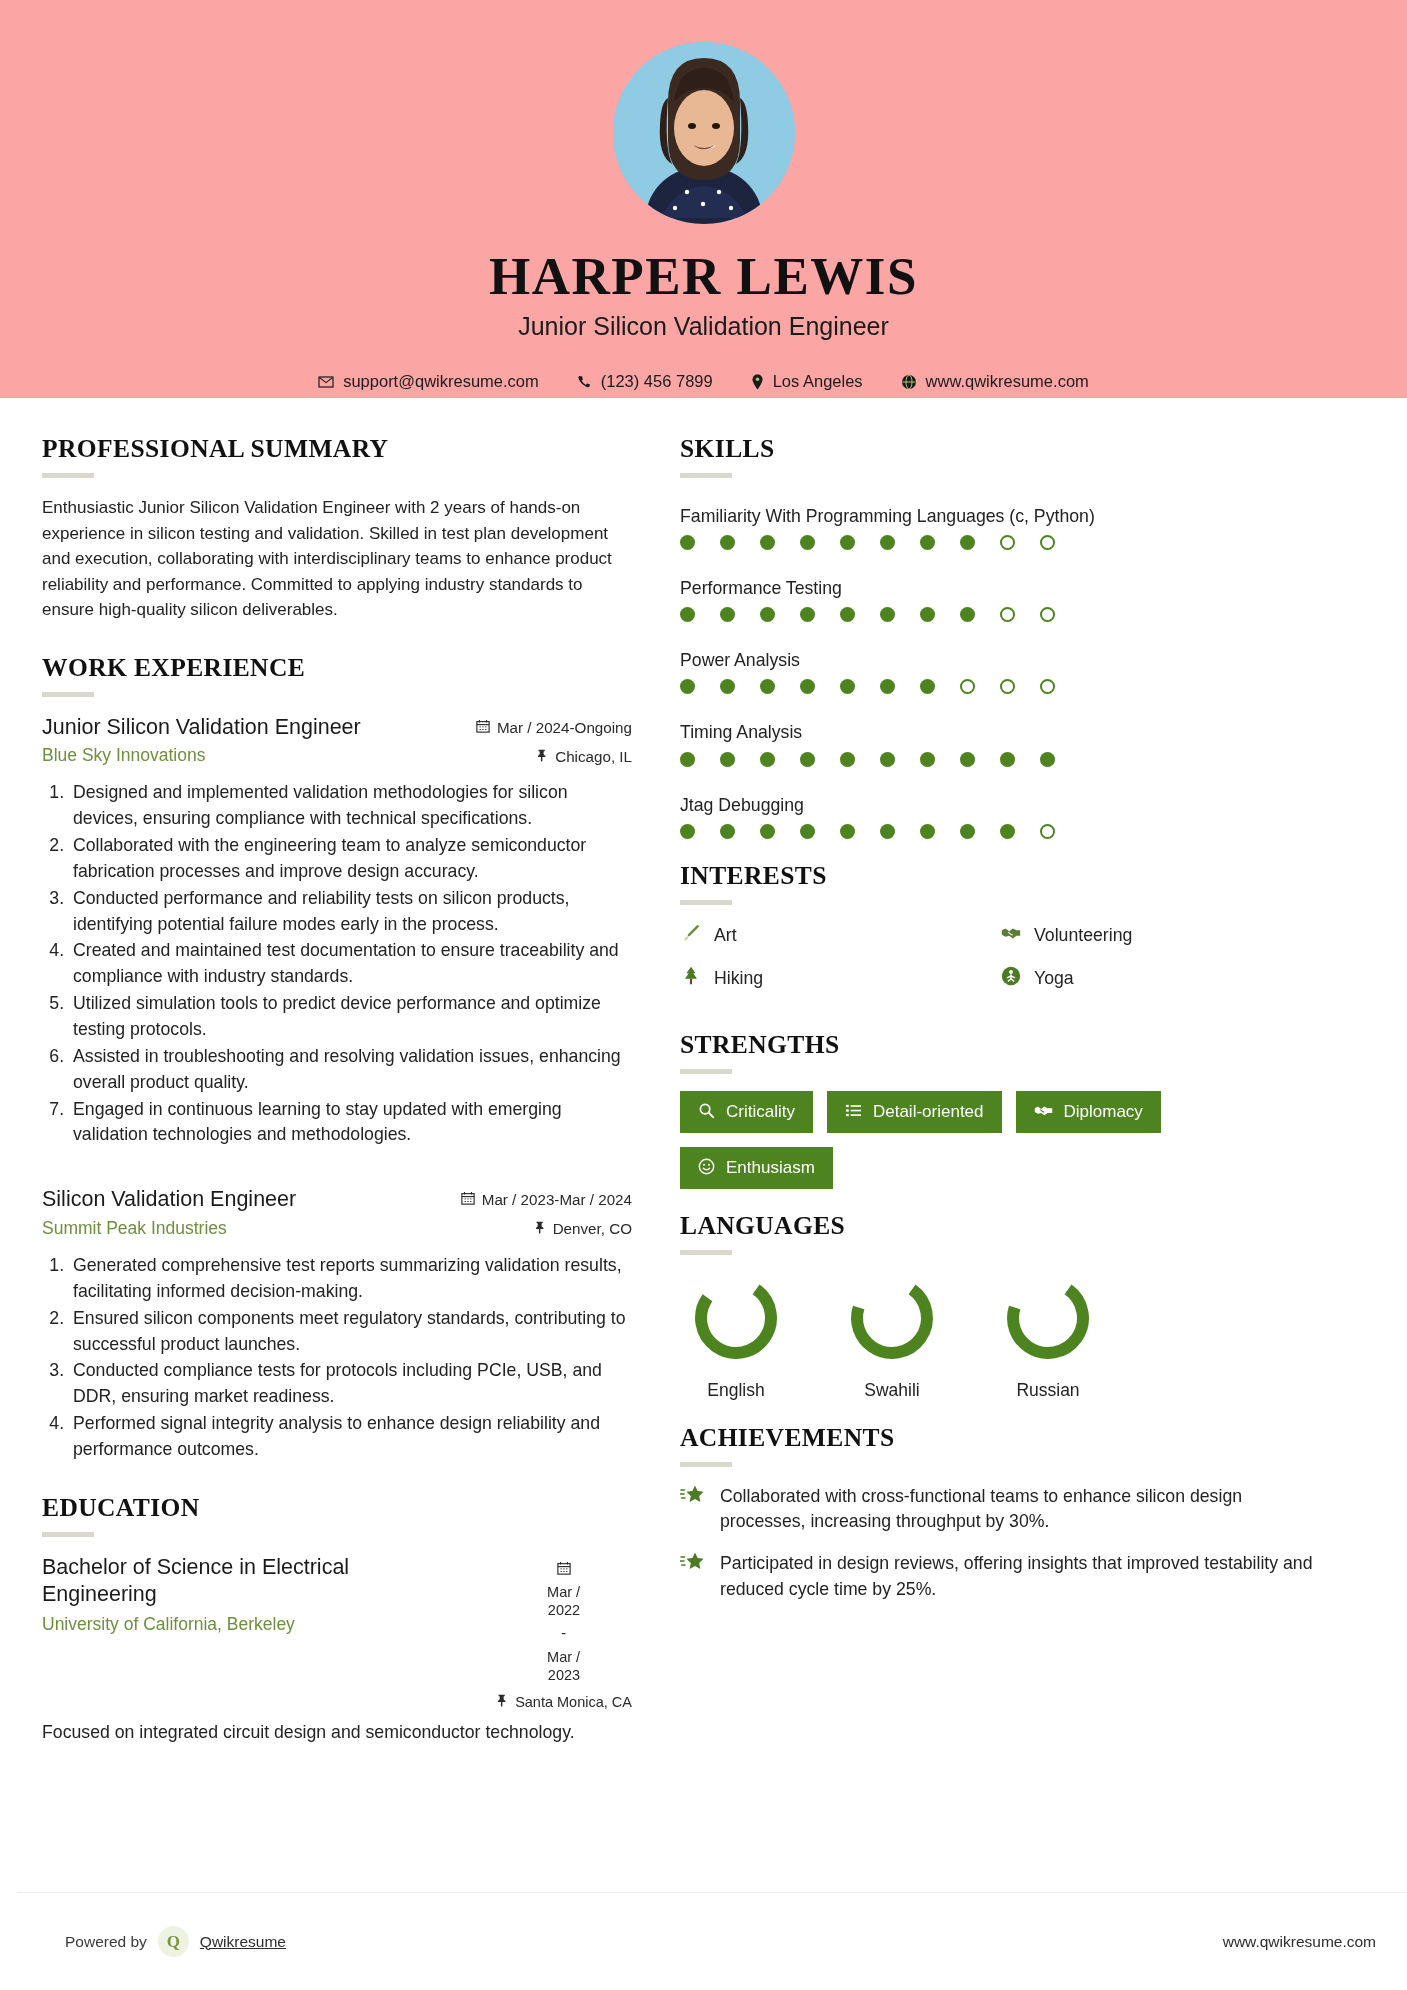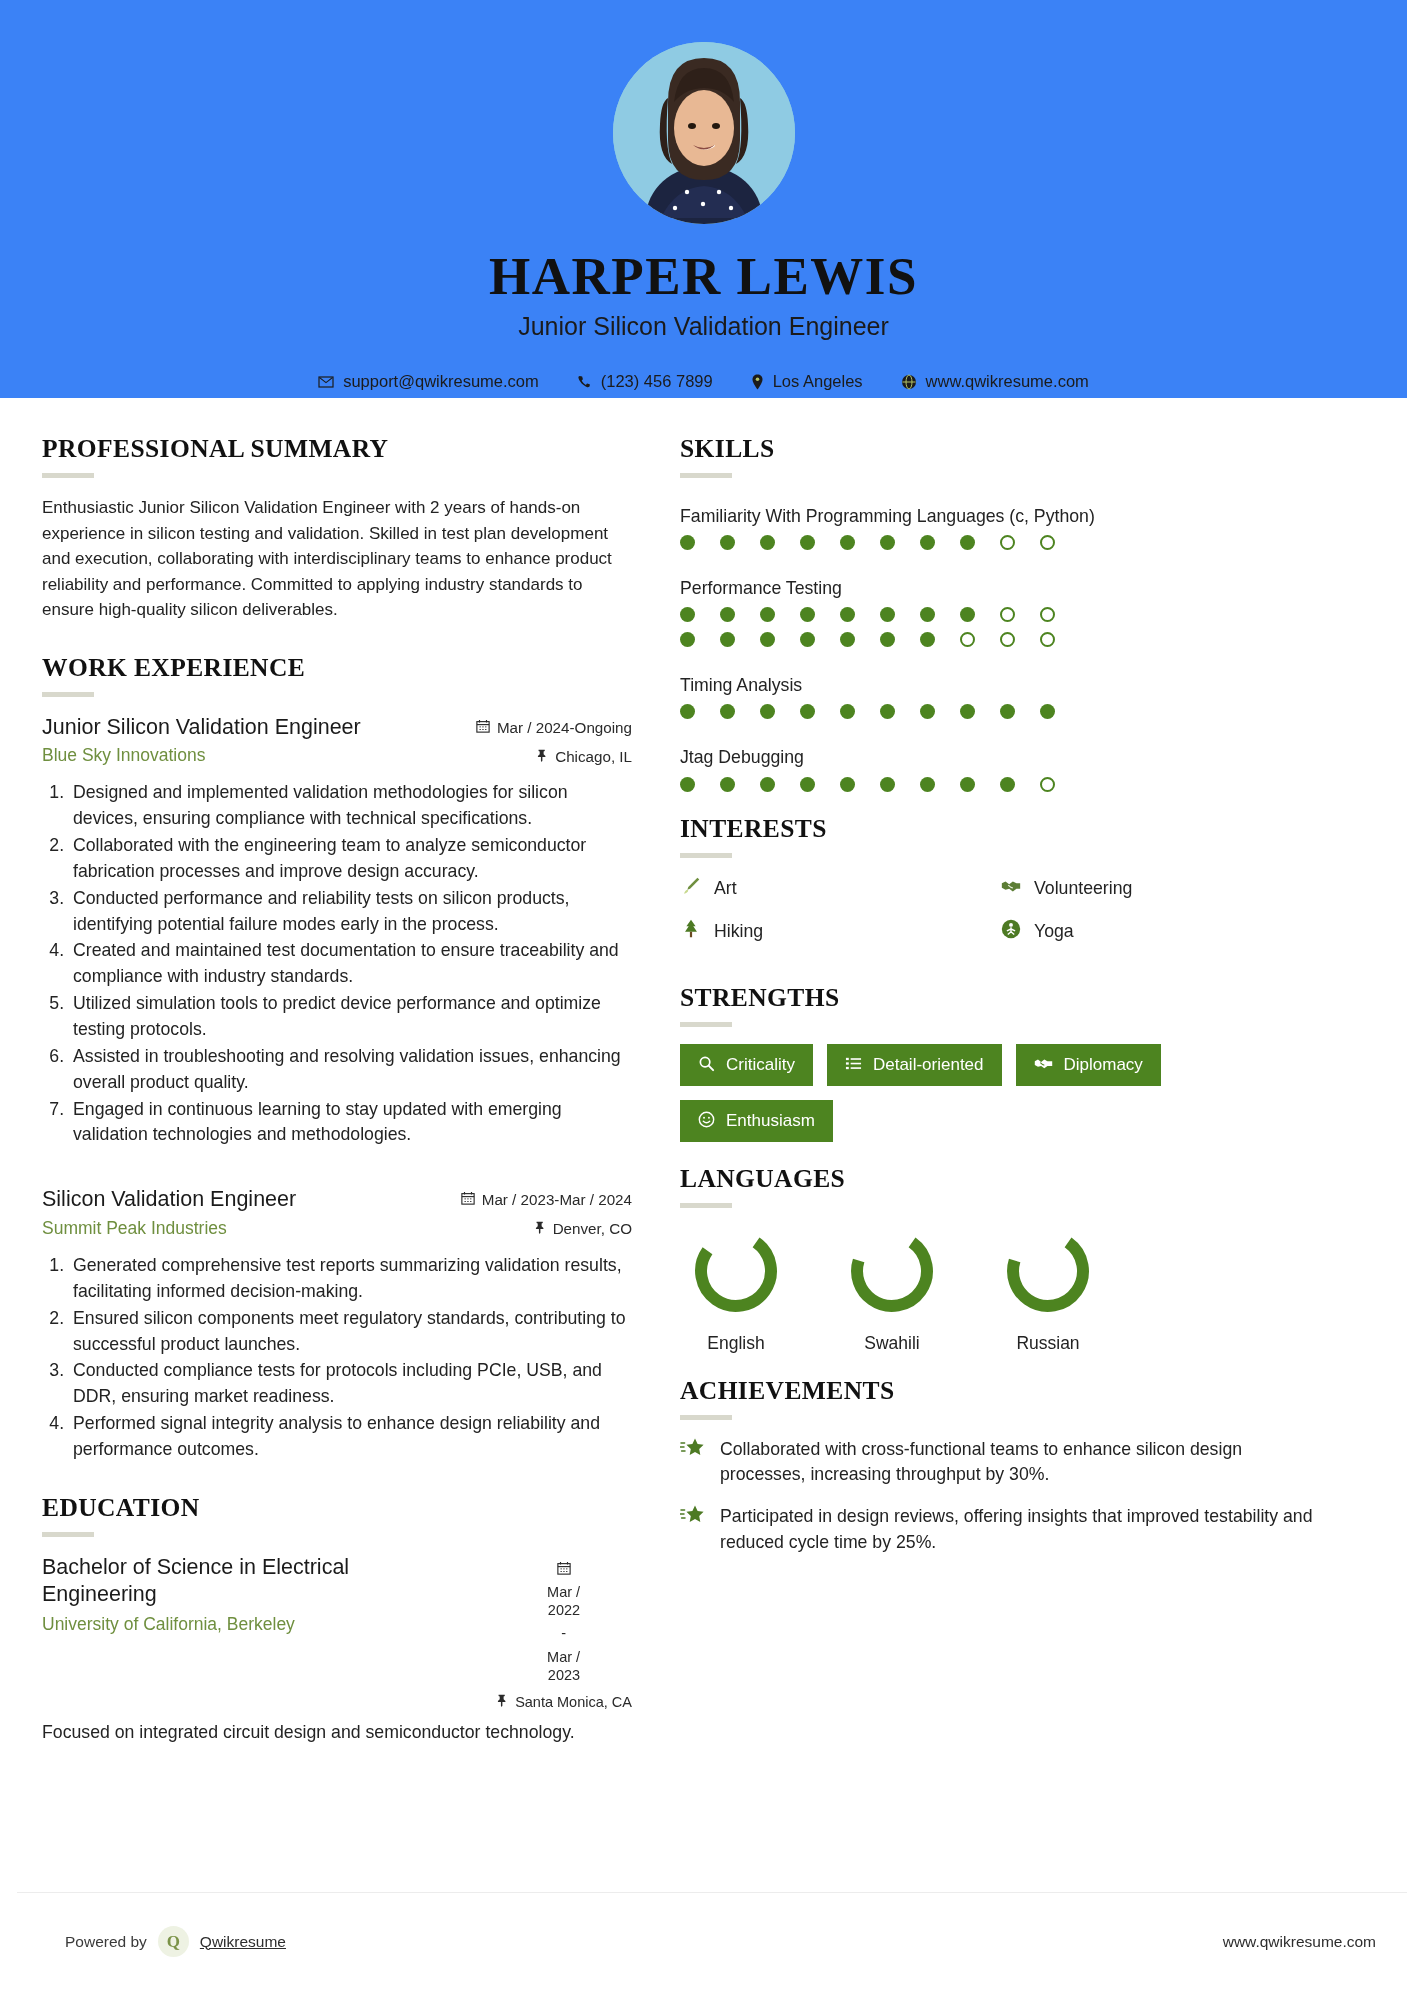--- a/index.html
+++ b/index.html
@@ -8,21 +8,21 @@
     height: 1990px;
     background: #ffffff;
     font-family: "Liberation Sans", sans-serif;
     color: #1d1d1d;
     overflow: hidden;
   }
   .page { width: 1407px; height: 1990px; position: relative; background:#fff; }
 
   
   .header {
-    background: #3b82f6;
+    background: #fca5a5;
     height: 398px;
     width: 100%;
     display: flex;
     flex-direction: column;
     align-items: center;
     padding-top: 42px;
   }
   .avatar {
     width: 182px; height: 182px; border-radius: 50%;
     background: #8fcbe3; overflow: hidden; position: relative;
@@ -414,20 +414,21 @@
                 </div>
                 <div class="d">
                   <span class="dot off"></span>
                 </div>
                 <div class="d">
                   <span class="dot off"></span>
                 </div>
               </div>
             </div>
             <div class="skill">
+              <div class="skill-name">Power Analysis</div>
               <div class="dots">
                 <div class="d">
                   <span class="dot on"></span>
                 </div>
                 <div class="d">
                   <span class="dot on"></span>
                 </div>
                 <div class="d">
                   <span class="dot on"></span>
                 </div>

